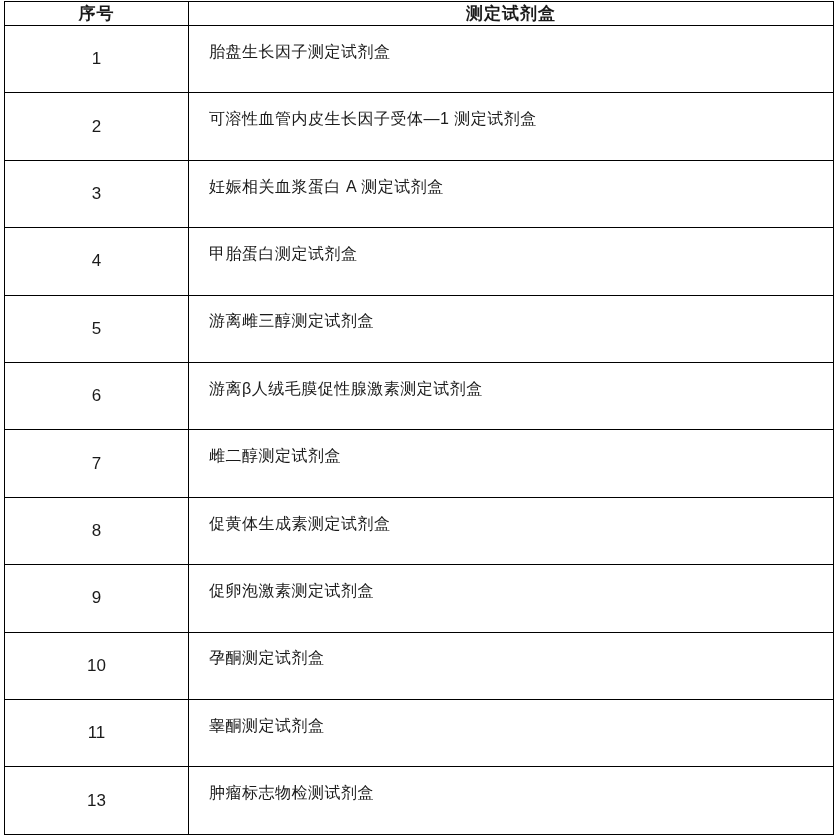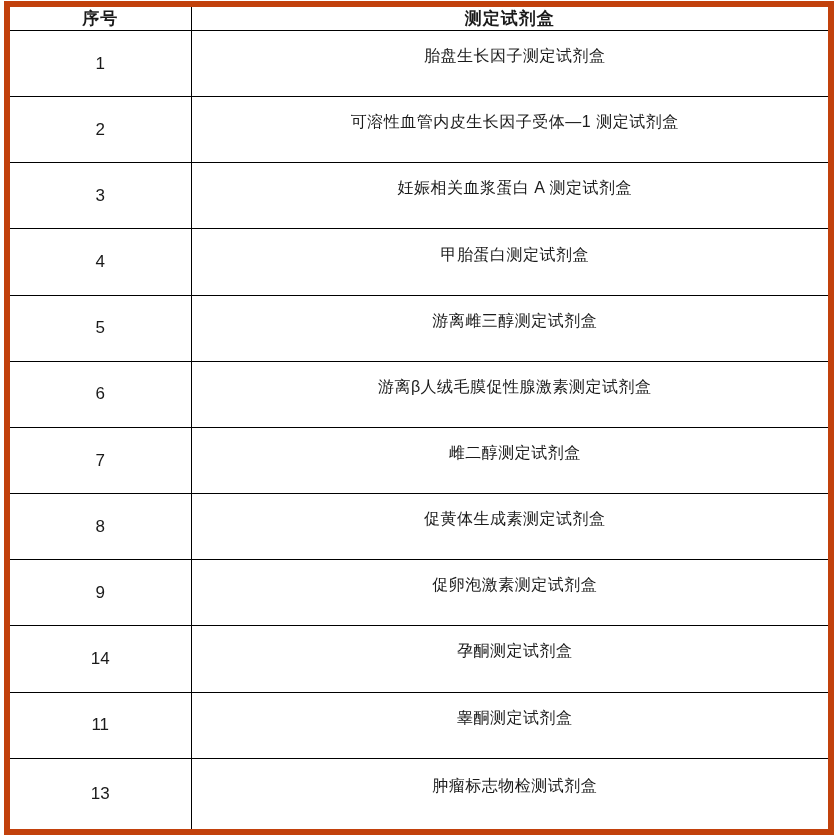--- a/index.html
+++ b/index.html
@@ -14,21 +14,21 @@
   .page {
     width: 837px;
     height: 837px;
     padding: 1px 3px 1px 4px;
   }
   table.project-table {
     width: 830px;
     height: 834px;
     border-collapse: collapse;
     table-layout: fixed;
-    border: 6px solid #c2410c;
+    border: 1px solid #c2410c;
   }
   table.project-table th,
   table.project-table td {
     border: 1px solid #000000;
     vertical-align: middle;
   }
   col.col-index { width: 184px; }
   col.col-name  { width: auto; }
   th {
     font-size: 17px;
@@ -36,21 +36,21 @@
     text-align: center;
     letter-spacing: 1px;
   }
   td.cell-index {
     font-size: 17px;
     text-align: center;
     font-weight: 400;
   }
   td.cell-name {
     font-size: 16px;
-    text-align: center;
+    text-align: left;
     padding-left: 20px;
     padding-right: 10px;
   }
   td.cell-name .name-text {
     position: relative;
     top: -7px;
     display: inline-block;
     letter-spacing: 0.5px;
   }
 </style>
@@ -100,21 +100,21 @@
         </tr>
         <tr>
           <td class="cell-index">8</td>
           <td class="cell-name"><span class="name-text">促黄体生成素测定试剂盒</span></td>
         </tr>
         <tr>
           <td class="cell-index">9</td>
           <td class="cell-name"><span class="name-text">促卵泡激素测定试剂盒</span></td>
         </tr>
         <tr>
-          <td class="cell-index">14</td>
+          <td class="cell-index">10</td>
           <td class="cell-name"><span class="name-text">孕酮测定试剂盒</span></td>
         </tr>
         <tr>
           <td class="cell-index">11</td>
           <td class="cell-name"><span class="name-text">睾酮测定试剂盒</span></td>
         </tr>
         <tr>
           <td class="cell-index">13</td>
           <td class="cell-name"><span class="name-text">肿瘤标志物检测试剂盒</span></td>
         </tr>

